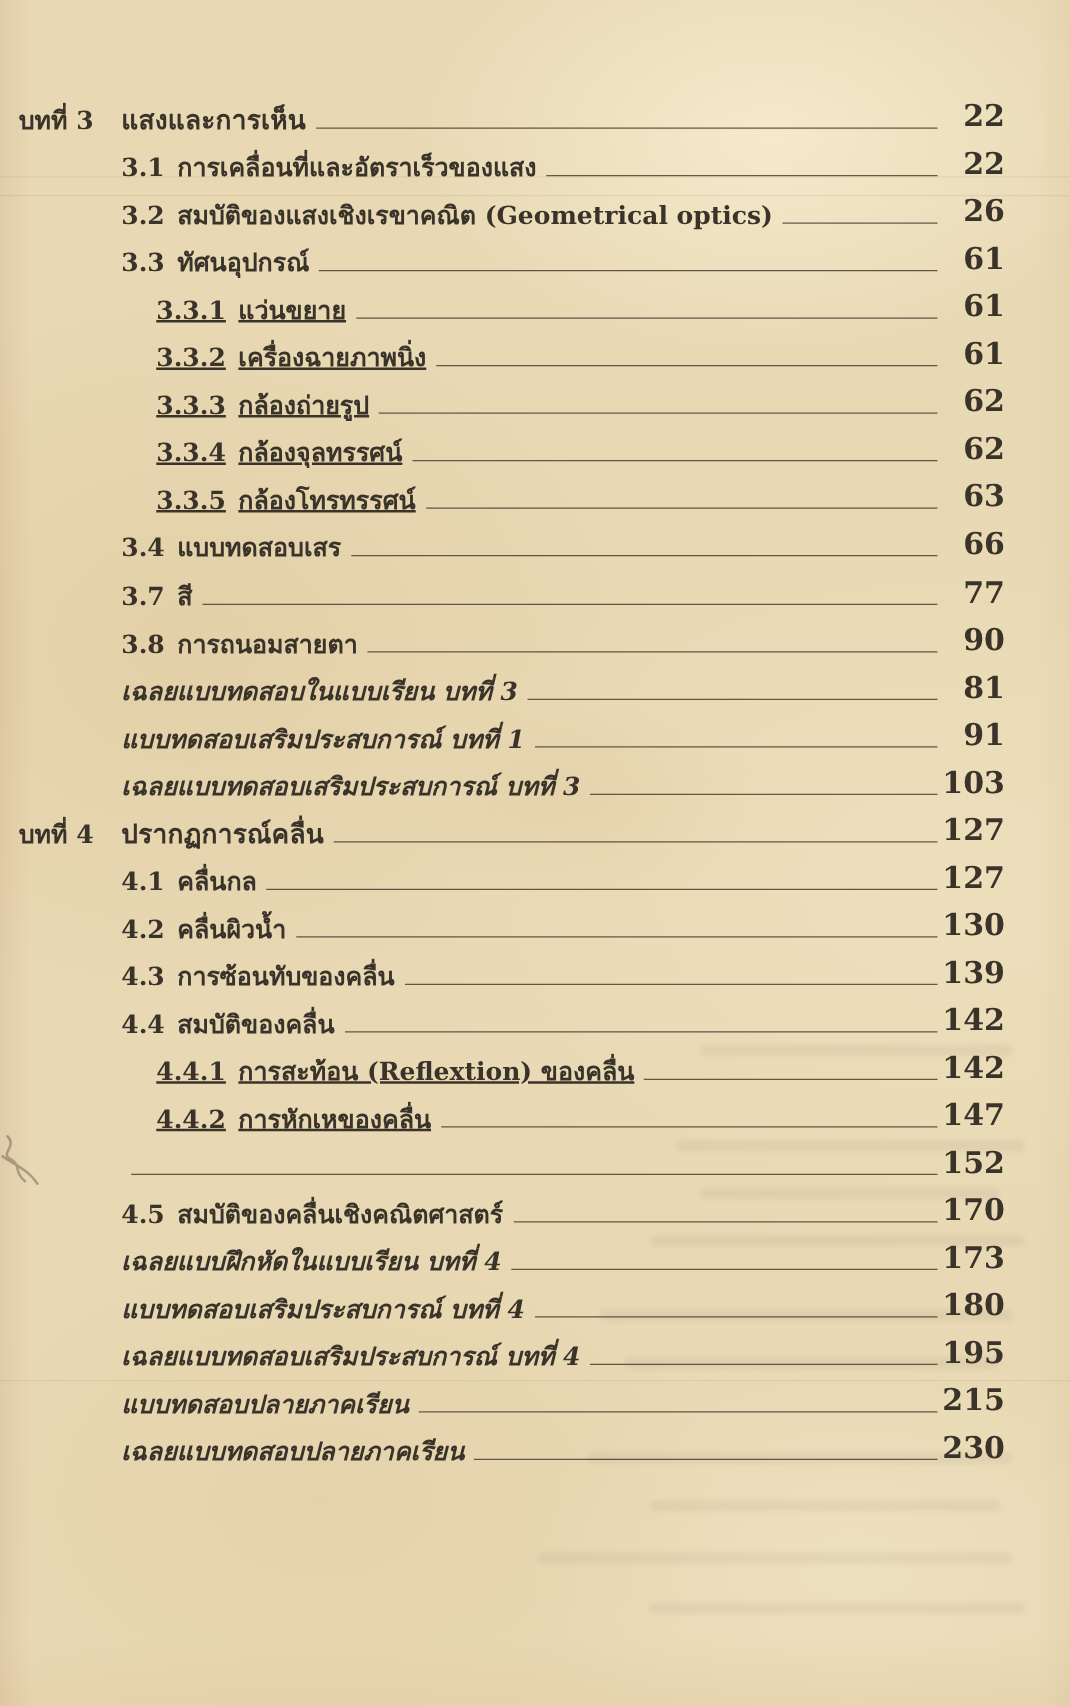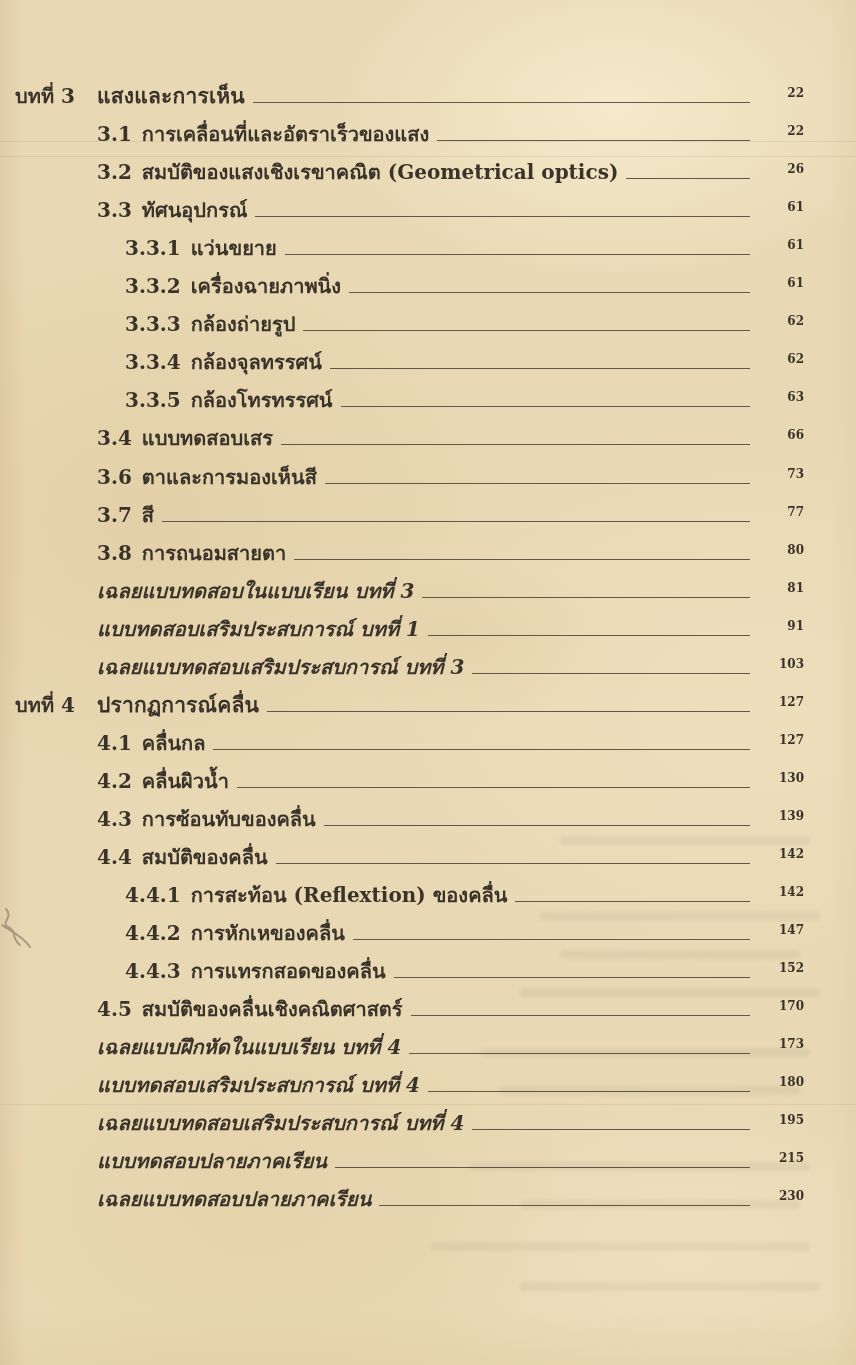--- a/index.html
+++ b/index.html
@@ -31,34 +31,34 @@
   .chapter-col{
     flex:0 0 82px;width:82px;
     font-weight:bold;font-size:20px;line-height:30px;
     white-space:nowrap;
   }
   .entry{
     flex:0 0 auto;
     font-weight:bold;font-size:20px;line-height:30px;
     white-space:nowrap;
   }
-  .row.lvl2 .entry{padding-left:28px;}
+  .row.lvl2 .entry{padding-left:28px;text-decoration:underline;}
   .row.chapter-row .entry{font-size:21px;letter-spacing:.2px;}
   .row.italic-row .entry{font-style:italic;}
   .num{margin-right:10px;}
   .leader{
     flex:1 1 auto;
     border-bottom:1.6px solid rgba(58,50,40,.78);
     margin:0 0 8px 8px;height:0;
     align-self:flex-end;
   }
   .pagenum{
     flex:0 0 78px;width:78px;box-sizing:border-box;
     text-align:right;padding-right:24px;
-    font-weight:bold;font-size:12px;line-height:30px;
+    font-weight:bold;font-size:24px;line-height:30px;
     margin-bottom:3px;white-space:nowrap;
   }
   .crease{position:absolute;left:0;width:100%;height:1px;background:rgba(120,98,70,.10);}
   .ghost{
     position:absolute;height:9px;border-radius:4px;
     background:rgba(95,85,68,.07);
     filter:blur(1.5px);
   }
   .pen-mark{position:absolute;left:-4px;top:895px;opacity:.45;}
 </style>
@@ -142,35 +142,29 @@
         <div class="pagenum">63</div>
       </div>
       <div class="row">
         <div class="chapter-col"></div>
         <div class="entry"><span class="num">3.4</span><span class="title">แบบทดสอบเสร</span></div>
         <div class="leader"></div>
         <div class="pagenum">66</div>
       </div>
       <div class="row">
         <div class="chapter-col"></div>
-        <div class="entry"><span class="num">3.6</span><span class="title">ตาและการมองเห็นสี</span></div>
-        <div class="leader"></div>
-        <div class="pagenum">73</div>
-      </div>
-      <div class="row">
-        <div class="chapter-col"></div>
         <div class="entry"><span class="num">3.7</span><span class="title">สี</span></div>
         <div class="leader"></div>
         <div class="pagenum">77</div>
       </div>
       <div class="row">
         <div class="chapter-col"></div>
         <div class="entry"><span class="num">3.8</span><span class="title">การถนอมสายตา</span></div>
         <div class="leader"></div>
-        <div class="pagenum">80</div>
+        <div class="pagenum">90</div>
       </div>
       <div class="row italic-row">
         <div class="chapter-col"></div>
         <div class="entry"><span class="title">เฉลยแบบทดสอบในแบบเรียน บทที่ 3</span></div>
         <div class="leader"></div>
         <div class="pagenum">81</div>
       </div>
       <div class="row italic-row">
         <div class="chapter-col"></div>
         <div class="entry"><span class="title">แบบทดสอบเสริมประสบการณ์ บทที่ 1</span></div>
@@ -220,21 +214,20 @@
         <div class="pagenum">142</div>
       </div>
       <div class="row lvl2">
         <div class="chapter-col"></div>
         <div class="entry"><span class="num">4.4.2</span><span class="title">การหักเหของคลื่น</span></div>
         <div class="leader"></div>
         <div class="pagenum">147</div>
       </div>
       <div class="row lvl2">
         <div class="chapter-col"></div>
-        <div class="entry"><span class="num">4.4.3</span><span class="title">การแทรกสอดของคลื่น</span></div>
         <div class="leader"></div>
         <div class="pagenum">152</div>
       </div>
       <div class="row">
         <div class="chapter-col"></div>
         <div class="entry"><span class="num">4.5</span><span class="title">สมบัติของคลื่นเชิงคณิตศาสตร์</span></div>
         <div class="leader"></div>
         <div class="pagenum">170</div>
       </div>
       <div class="row italic-row">

